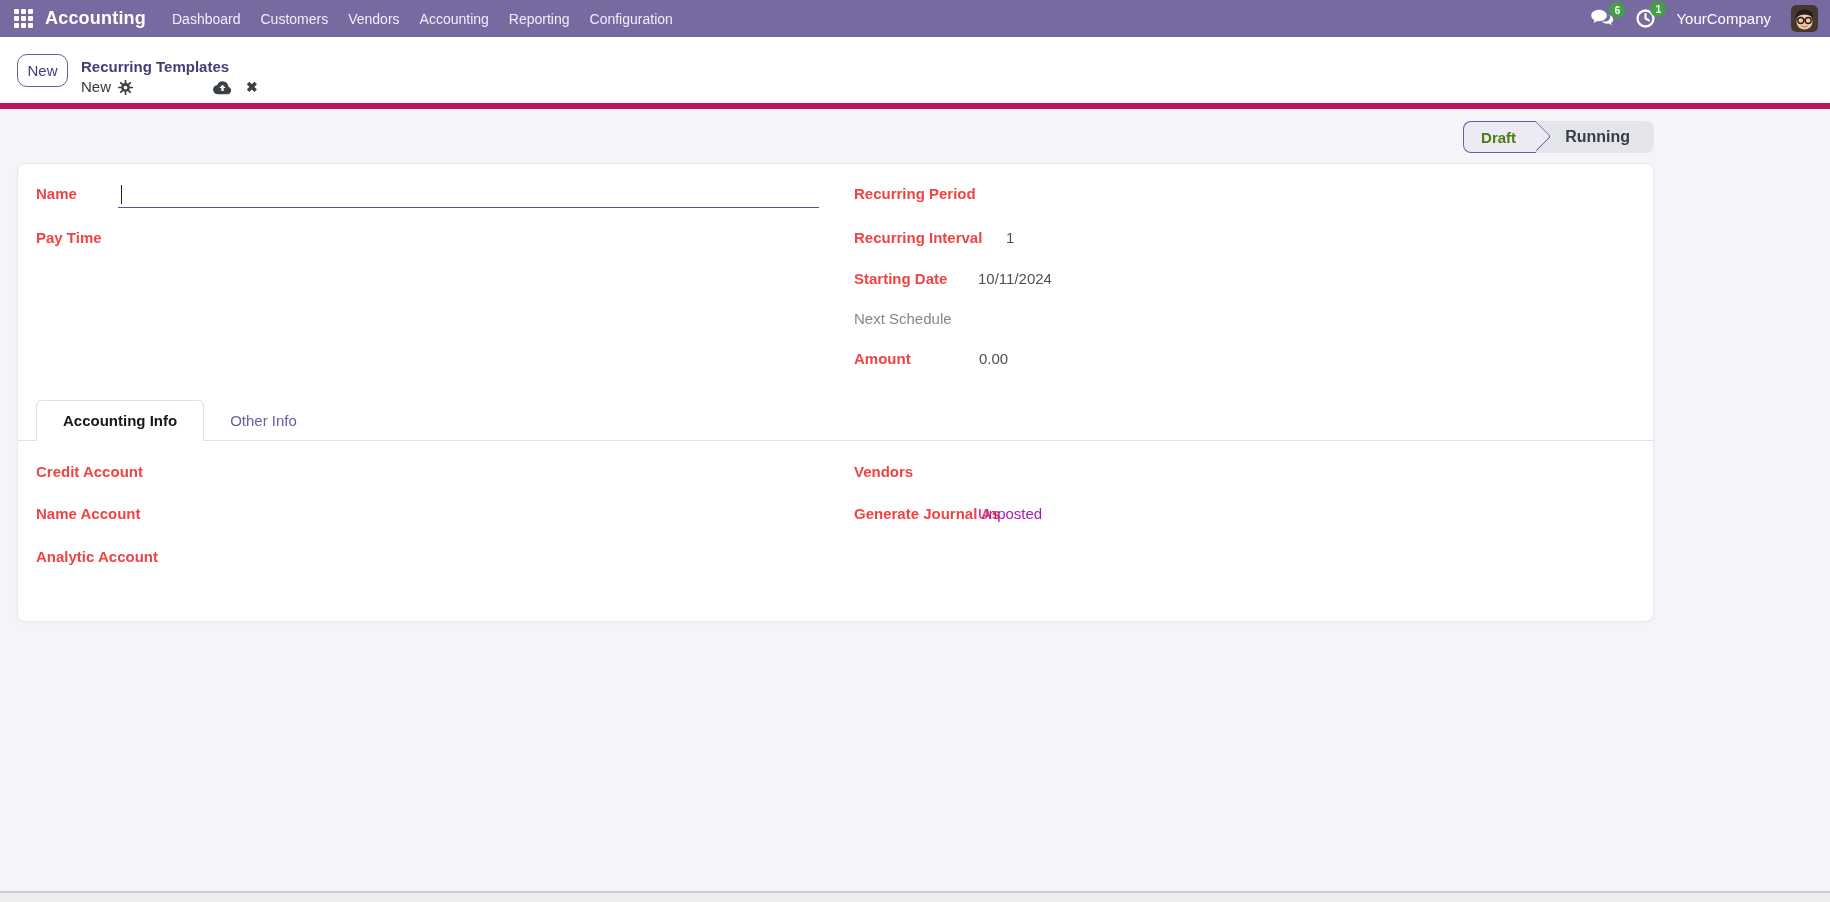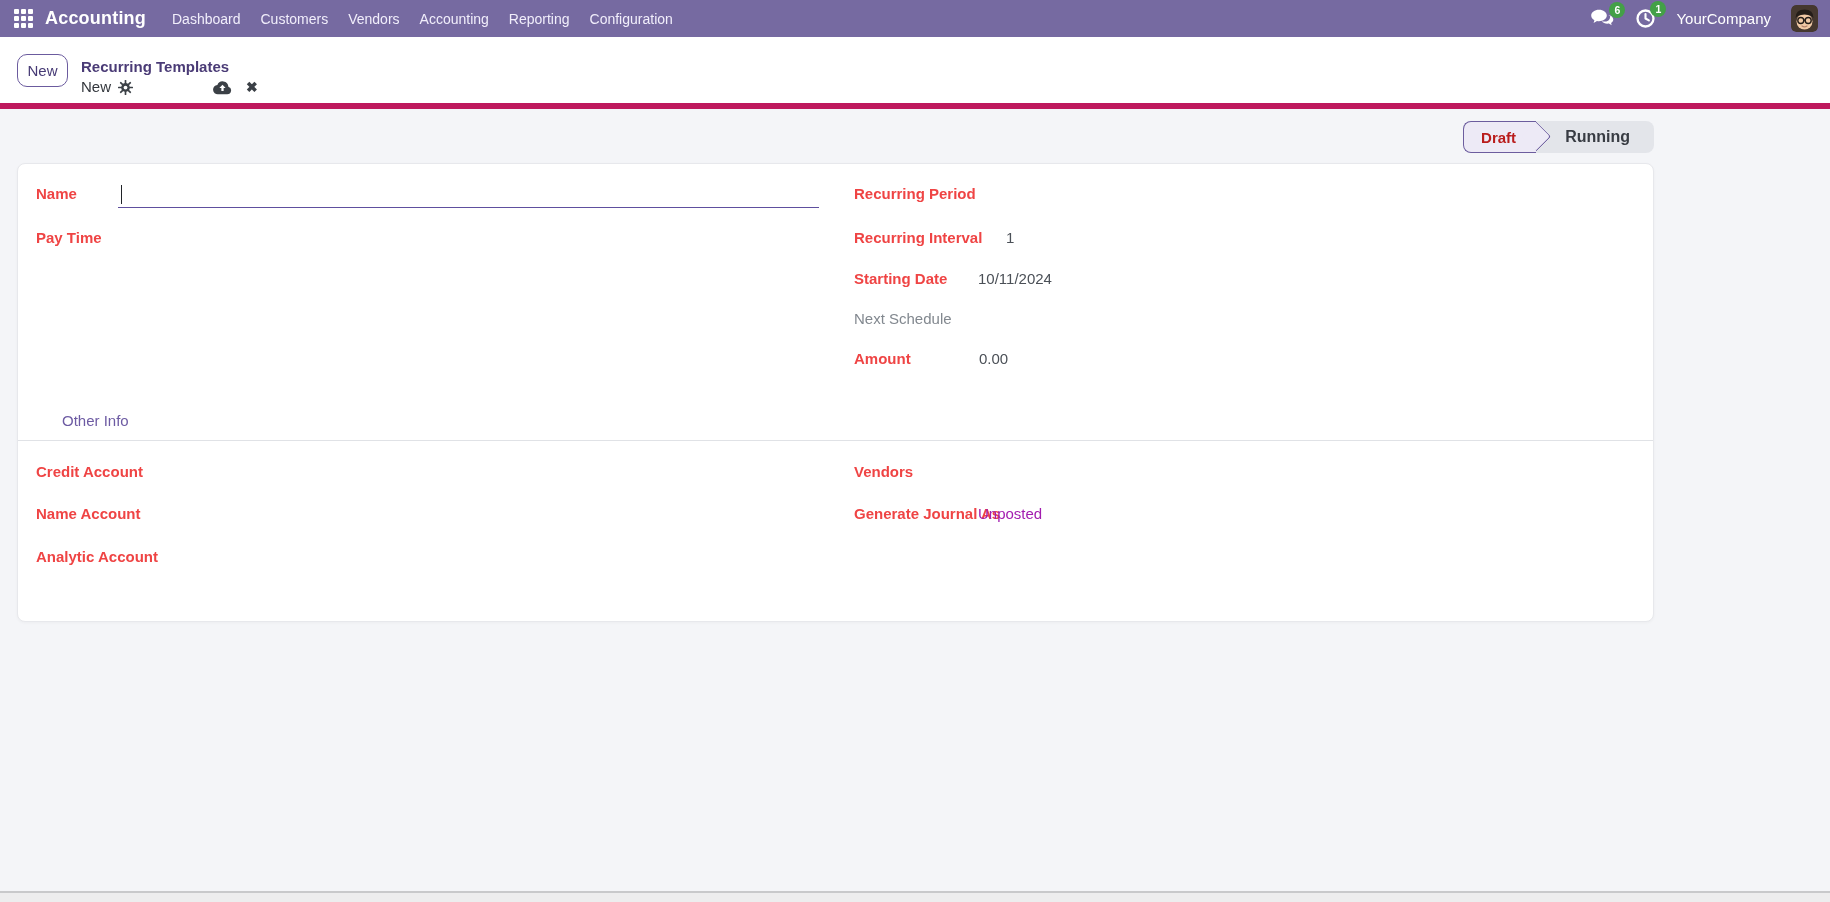--- a/index.html
+++ b/index.html
@@ -54,21 +54,21 @@
   .cp-icon{display:flex;align-items:center;cursor:pointer;}
   .gear{margin-left:7px;}
   .cloud{margin-left:80px;}
   .discard{margin-left:14px;font-size:14px;font-weight:700;color:#3b4046;line-height:1;}
   
   .statusbar{position:absolute;top:121px;right:176px;height:32px;display:flex;}
   .stage-draft{
     position:relative;z-index:1;height:32px;background:#edeaf6;
     border:1px solid var(--stage_border);border-right:none;border-radius:8px 0 0 8px;
     padding:0 20px 0 17px;display:flex;align-items:center;
-    font-size:15px;font-weight:600;color:#b91c1c;cursor:pointer;
+    font-size:15px;font-weight:600;color:#4d7c0f;cursor:pointer;
   }
   .stage-arrow{
     position:absolute;right:-10.6px;top:4.4px;width:21.2px;height:21.2px;
     background:#edeaf6;border-top:1px solid var(--stage_border);border-right:1px solid var(--stage_border);
     transform:rotate(45deg);border-top-right-radius:4px;z-index:2;
   }
   .stage-running{
     height:32px;background:#e3e5ea;border-radius:0 8px 8px 0;
     padding:0 24px 0 29px;display:flex;align-items:center;
     font-size:16px;font-weight:600;color:#383c43;cursor:pointer;
@@ -218,20 +218,21 @@
   <div class="f-label" style="left:836px;top:21px;">Recurring Period</div>
   <div class="f-label" style="left:836px;top:65px;">Recurring Interval</div>
   <div class="f-value" style="left:988px;top:65px;">1</div>
   <div class="f-label" style="left:836px;top:106px;">Starting Date</div>
   <div class="f-value" style="left:960px;top:106px;">10/11/2024</div>
   <div class="f-label muted" style="left:836px;top:146px;">Next Schedule</div>
   <div class="f-label" style="left:836px;top:186px;">Amount</div>
   <div class="f-value" style="left:961px;top:186px;">0.00</div>
 
   <div class="tabs">
+    <div class="tab active">Accounting Info</div>
     <div class="tab inactive">Other Info</div>
   </div>
 
   <div class="f-label" style="left:18px;top:299px;text-align:right;">Credit Account</div>
   <div class="f-label" style="left:18px;top:341px;">Name Account</div>
   <div class="f-label" style="left:18px;top:384px;">Analytic Account</div>
   <div class="f-label" style="left:836px;top:299px;">Vendors</div>
   <div class="f-label" style="left:836px;top:341px;">Generate Journal As</div>
   <div class="f-value lighter" style="left:960px;top:341px;">Unposted</div>
 </div>

